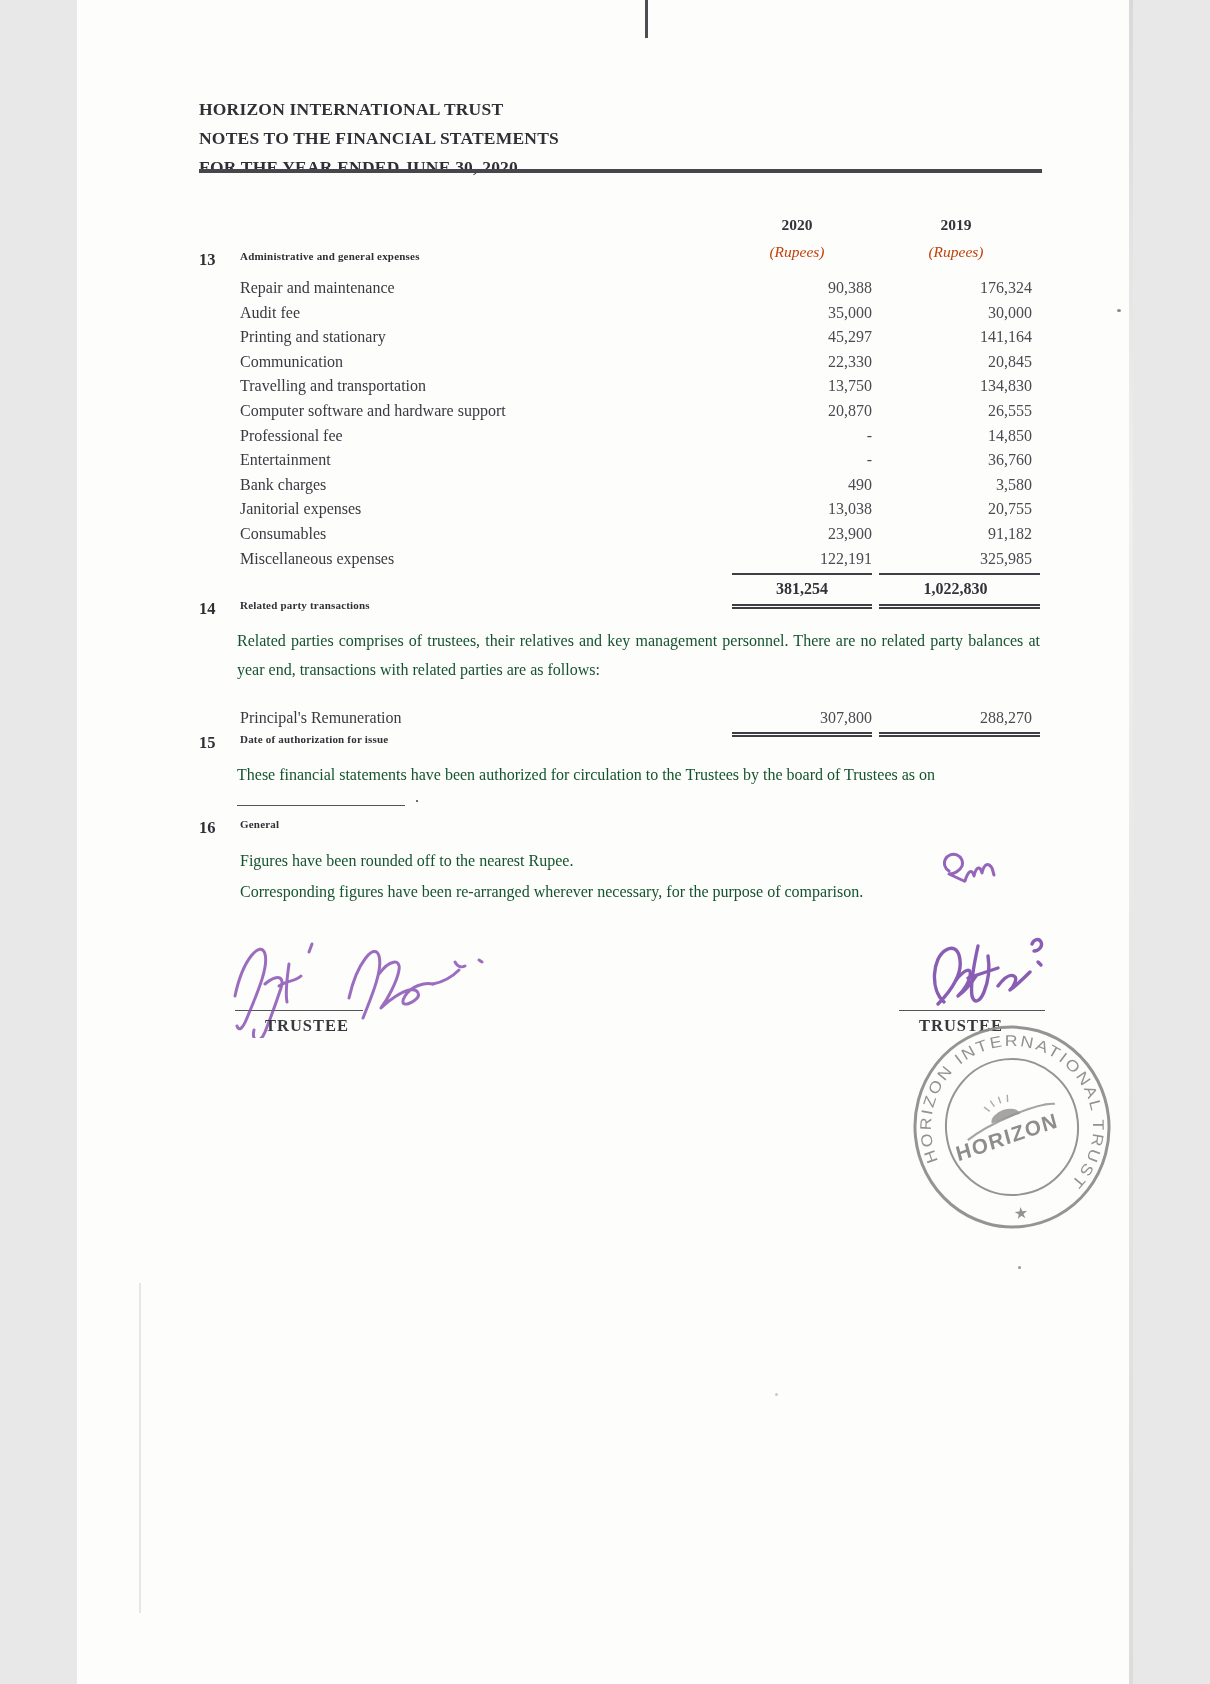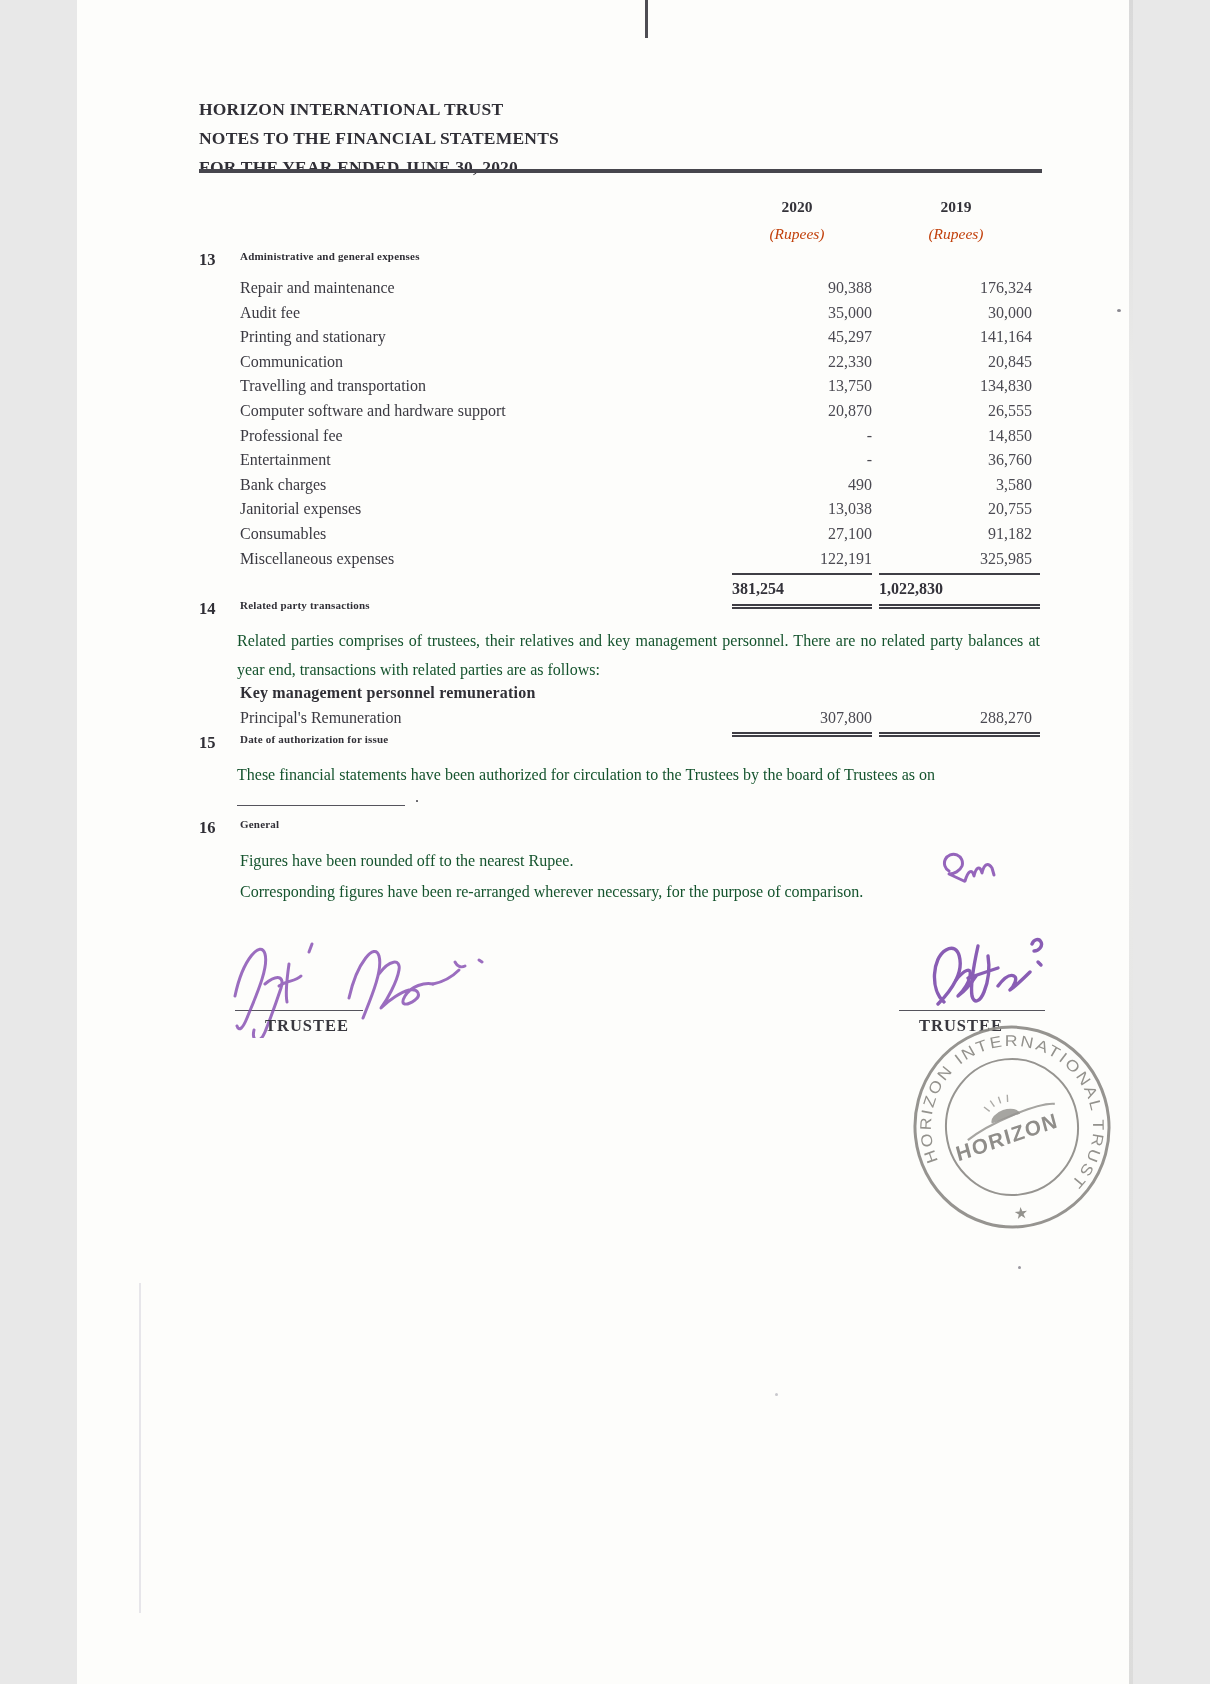--- a/index.html
+++ b/index.html
@@ -7,37 +7,37 @@
     position:relative; width:1056px; height:1684px; margin:0 auto;
     background:#fdfdfb; overflow:hidden;
     font-family:"Liberation Serif", serif; color:#3a3941;
   }
   
   .header-block{position:absolute; left:122px; top:95px;}
   .header-line{font-size:17.5px; font-weight:bold; color:#302f36; line-height:29px; letter-spacing:.2px;}
   .top-rule{position:absolute; left:122px; top:169px; width:843px; height:4px;
     background:linear-gradient(to bottom,#47464d 0 40%,#8d8c93 40% 58%,#47464d 58% 100%);}
   
-  .col-headers{position:absolute; left:163px; top:193px; width:800px;}
+  .col-headers{position:absolute; left:163px; top:211px; width:800px;}
   .ch-row{display:grid; grid-template-columns:1fr 150px 168px; line-height:27px;}
   .ch{text-align:center; font-size:15.5px;}
   .ch-year{font-weight:bold; color:#34333a;}
   .ch-unit{color:#c2410c;font-style:italic;}
   
   .sec-head{position:absolute; left:122px; width:843px; display:flex;}
   .sec-num{width:41px; font-weight:bold; font-size:16.5px; color:#302f36;}
   .sec-title{font-weight:bold; font-size:11px; color:#302f36; letter-spacing:.2px;}
   
   .fin-table{position:absolute; left:163px; top:276px; width:800px; font-size:16px;}
   .frow{display:grid; grid-template-columns:1fr 150px 168px; line-height:24.6px;}
   .cell.num{text-align:right; color:#4b4a52;}
   .cell.c2{padding-right:8px;}
   .cell.label{color:#3a3941;}
   .total-frow{display:grid; grid-template-columns:1fr 150px 168px; line-height:26px; margin-top:2px;}
-  .t-cell{text-align:left; font-weight:bold; color:#33323a;
+  .t-cell{text-align:center; font-weight:bold; color:#33323a;
     border-top:2px solid #3f3e45; border-bottom:5px double #3f3e45; padding-top:1px; padding-bottom:2px;}
   .t-c1{margin-left:10px;}
   .t-c2{margin-left:7px; padding-right:8px;}
   
   .para{position:absolute; font-size:16px; color:#14532d; text-align:justify; line-height:29px;}
   
   .principal-row{position:absolute; left:163px; top:706px; width:800px; font-size:16px;
     display:grid; grid-template-columns:1fr 150px 168px; line-height:24px;}
   .p-cell{text-align:right; color:#4b4a52; border-bottom:5px double #3f3e45; padding-bottom:2px;}
   .p-c1{margin-left:10px;}
@@ -143,44 +143,41 @@
           <div class="cell num c1">490</div>
           <div class="cell num c2">3,580</div>
         </div>
         <div class="frow">
           <div class="cell label">Janitorial expenses</div>
           <div class="cell num c1">13,038</div>
           <div class="cell num c2">20,755</div>
         </div>
         <div class="frow">
           <div class="cell label">Consumables</div>
-          <div class="cell num c1">27,100</div>
+          <div class="cell num c1">23,900</div>
           <div class="cell num c2">91,182</div>
         </div>
         <div class="frow">
           <div class="cell label">Miscellaneous expenses</div>
           <div class="cell num c1">122,191</div>
           <div class="cell num c2">325,985</div>
         </div>
       </div>
     <div class="total-frow">
       <div></div>
       <div class="t-cell t-c1">381,254</div>
       <div class="t-cell t-c2">1,022,830</div>
     </div>
   </div>
 
   <div class="sec-head" style="top:599px;">
     <div class="sec-num">14</div>
     <div class="sec-title">Related party transactions</div>
   </div>
   <div class="para" style="left:160px;top:626px;width:803px;">Related parties comprises of trustees, their relatives and key management personnel. There are no related party balances at year end, transactions with related parties are as follows:</div>
-  <div class="sec-head" style="left:163px;top:684px;">
-    <div class="sec-title" style="font-size:16px;">Key management personnel remuneration</div>
-  </div>
   <div class="principal-row">
     <div class="cell label">Principal's Remuneration</div>
     <div class="p-cell p-c1">307,800</div>
     <div class="p-cell p-c2">288,270</div>
   </div>
 
   <div class="sec-head" style="top:733px;">
     <div class="sec-num">15</div>
     <div class="sec-title">Date of authorization for issue</div>
   </div>

